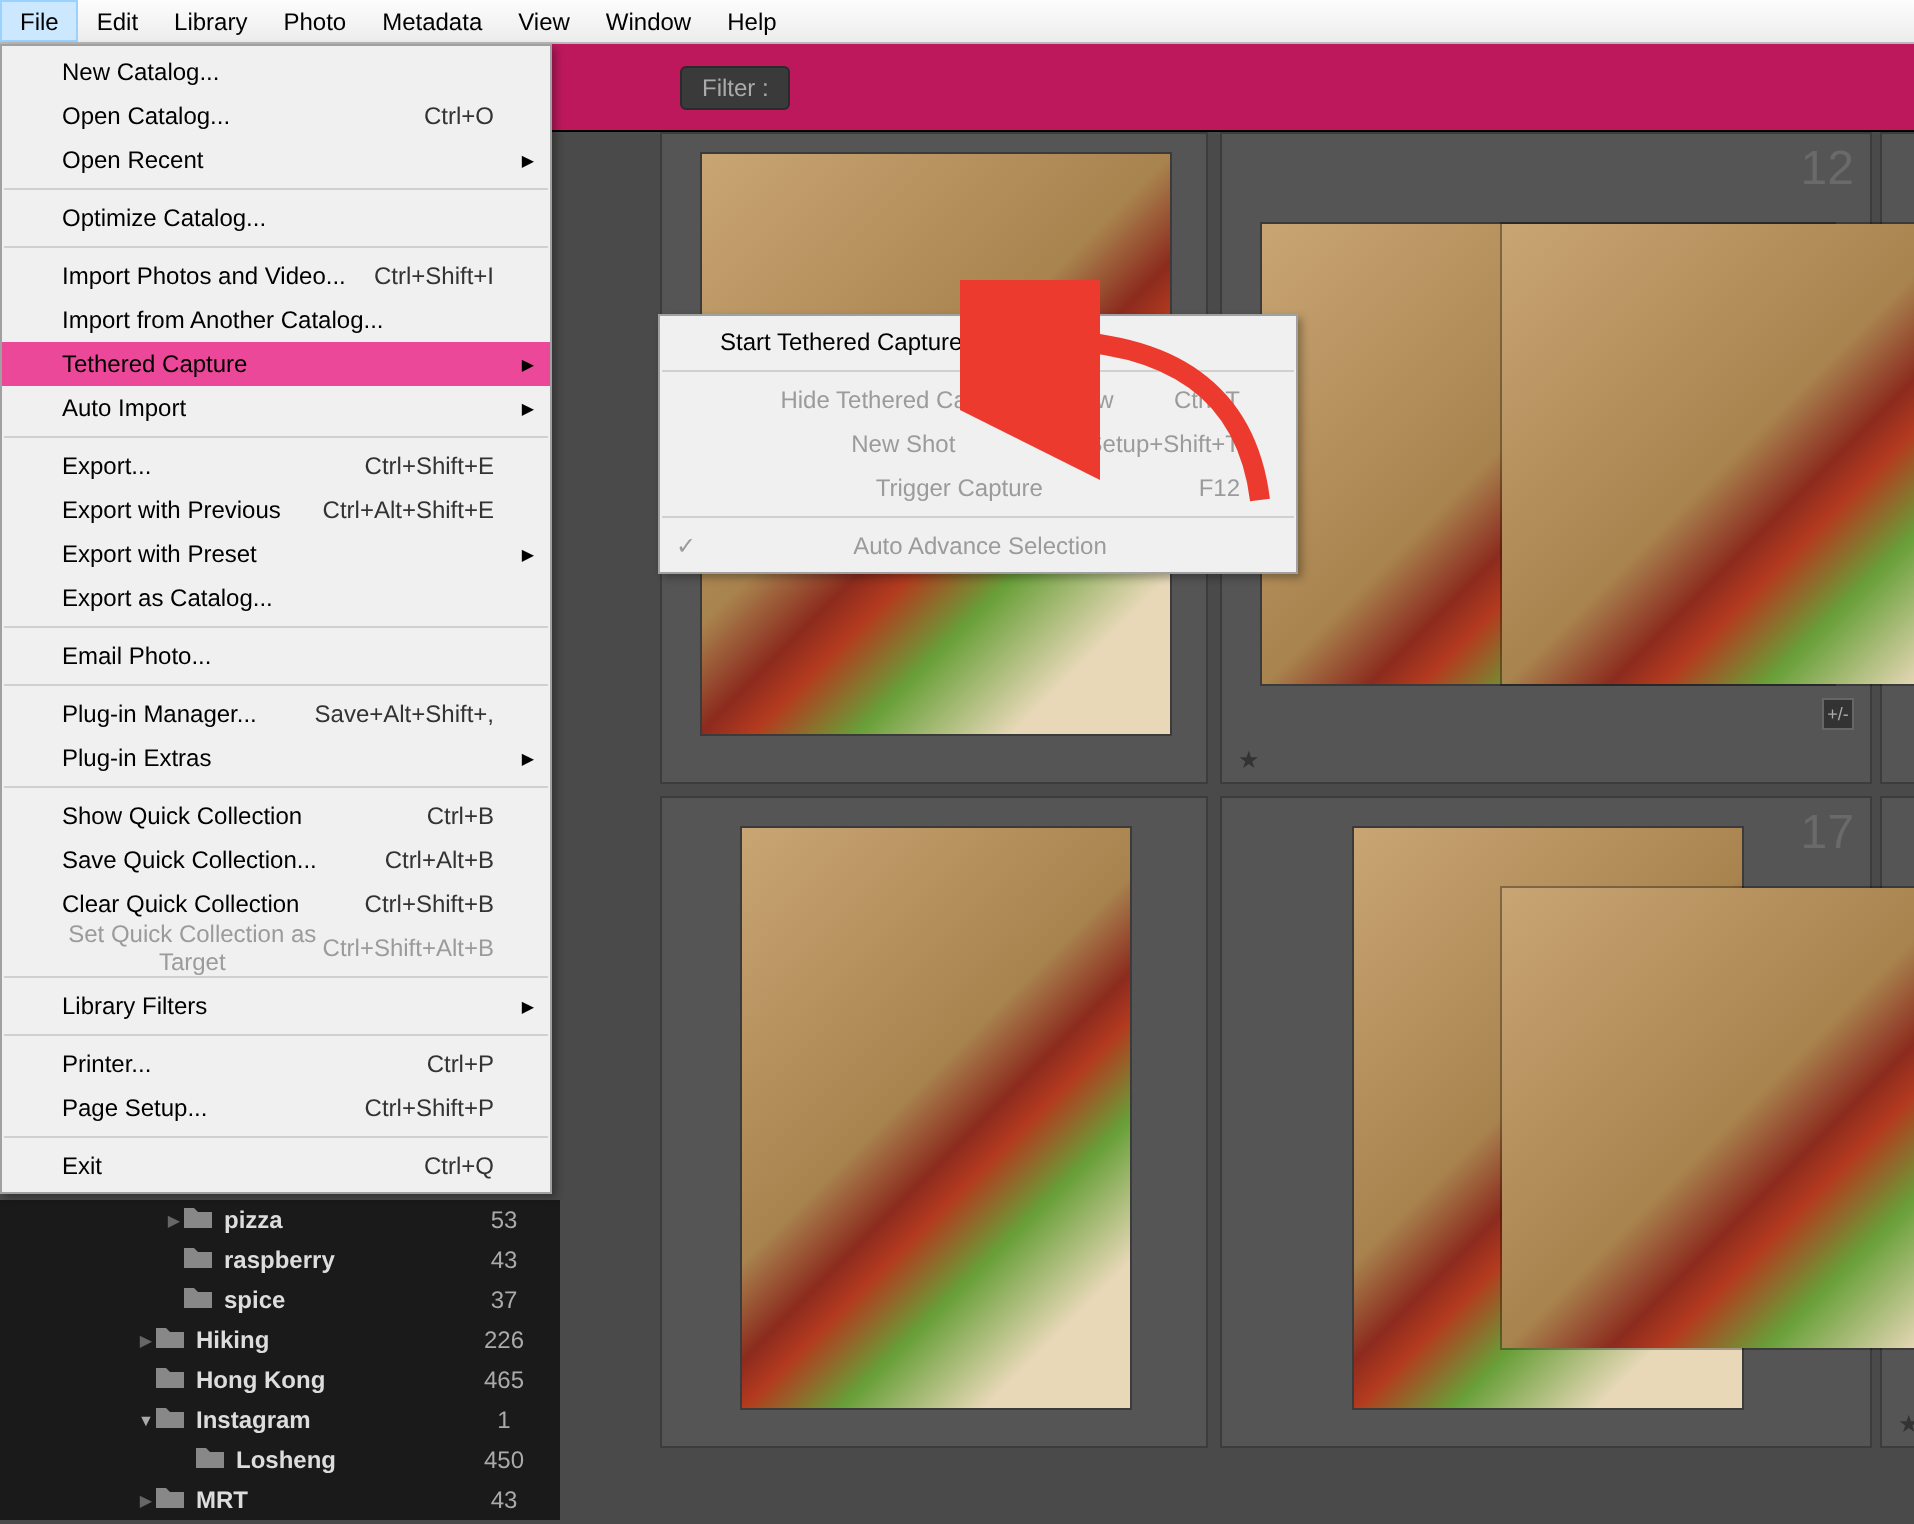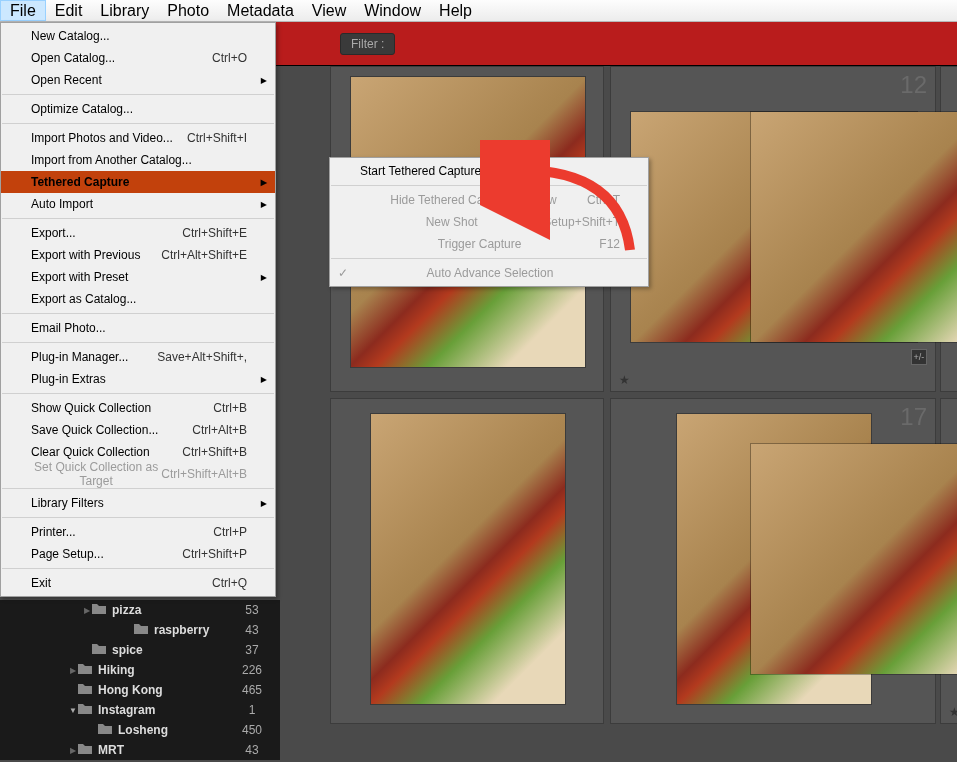--- a/index.html
+++ b/index.html
@@ -1,28 +1,28 @@
 <!DOCTYPE html>
 <html><head>
 <meta charset="utf-8">
 <style>
 * { margin:0; padding:0; box-sizing:border-box; font-family:'Segoe UI',Tahoma,sans-serif; }
 body { width:957px; height:762px; background:#4a4a4a; overflow:hidden; position:relative; }
 
-.menubar { height:22px; background:linear-gradient(#fdfdfd,#ececec); display:flex; align-items:center; border-bottom:1px solid #b8b8b8; font-size:16px; }
+.menubar { height:22px; background:linear-gradient(#fdfdfd,#ececec); display:flex; align-items:center; border-bottom:1px solid #b8b8b8; font-size:12px; }
 .menubar-item { padding:0 9px; height:100%; display:flex; align-items:center; cursor:default; }
 .menubar-item.active { background:#cce8ff; border:1px solid #99d1ff; }
 
-.topbar { height:44px; background:#b91c1c; border-bottom:1px solid #000; display:flex; align-items:center; padding-left:340px; }
+.topbar { height:44px; background:#be185d; border-bottom:1px solid #000; display:flex; align-items:center; padding-left:340px; }
 .filter-label { background:#3a3a3a; color:#aaa; font-size:12px; padding:3px 10px; border-radius:3px; border:1px solid #2a2a2a; }
 
 
 .dropdown { position:absolute; left:0; top:22px; width:276px; background:#f0f0f0; border:1px solid #a0a0a0; box-shadow:2px 2px 4px rgba(0,0,0,0.3); z-index:100; font-size:12px; padding:2px 0; }
 .dd-item { display:flex; align-items:center; height:22px; padding:0 28px 0 30px; cursor:default; position:relative; }
-.dd-item.highlighted { background:#c2410c;font-weight:bold; }
+.dd-item.highlighted { background:#ec4899; }
 .dd-item.disabled { color:#9b9b9b;text-align:center; }
 .dd-label { flex:1; }
 .dd-shortcut { color:#333; }
 .dd-item.disabled .dd-shortcut { color:#9b9b9b; }
 .dd-sep { height:1px; background:#d0d0d0; margin:3px 1px; }
 .dd-arrow { position:absolute; right:8px; }
 .dd-check { position:absolute; left:8px; }
 
 
 .submenu { position:absolute; left:329px; top:157px; width:320px; background:#f0f0f0; border:1px solid #a0a0a0; box-shadow:2px 2px 4px rgba(0,0,0,0.3); z-index:101; font-size:12px; padding:2px 0; }
@@ -93,21 +93,21 @@
 
 <div class="panel" id="folders">
     <div class="panel-row" style="padding-left: 82px;">
       <span class="tri">▶</span>
       <span><svg class="folder-svg" viewBox="0 0 14 11">
           <path d="M0 2 L0 11 L14 11 L14 3 L7 3 L5 1 L0 1 Z"></path>
         </svg></span>
       <span class="panel-name">pizza</span>
       <span class="panel-count">53</span>
     </div>
-    <div class="panel-row" style="padding-left: 82px; margin-left: 42px;">
+    <div class="panel-row" style="padding-left: 82px;">
       <span class="tri"></span>
       <span><svg class="folder-svg" viewBox="0 0 14 11">
           <path d="M0 2 L0 11 L14 11 L14 3 L7 3 L5 1 L0 1 Z"></path>
         </svg></span>
       <span class="panel-name">raspberry</span>
       <span class="panel-count">43</span>
     </div>
     <div class="panel-row" style="padding-left: 82px;">
       <span class="tri"></span>
       <span><svg class="folder-svg" viewBox="0 0 14 11">

